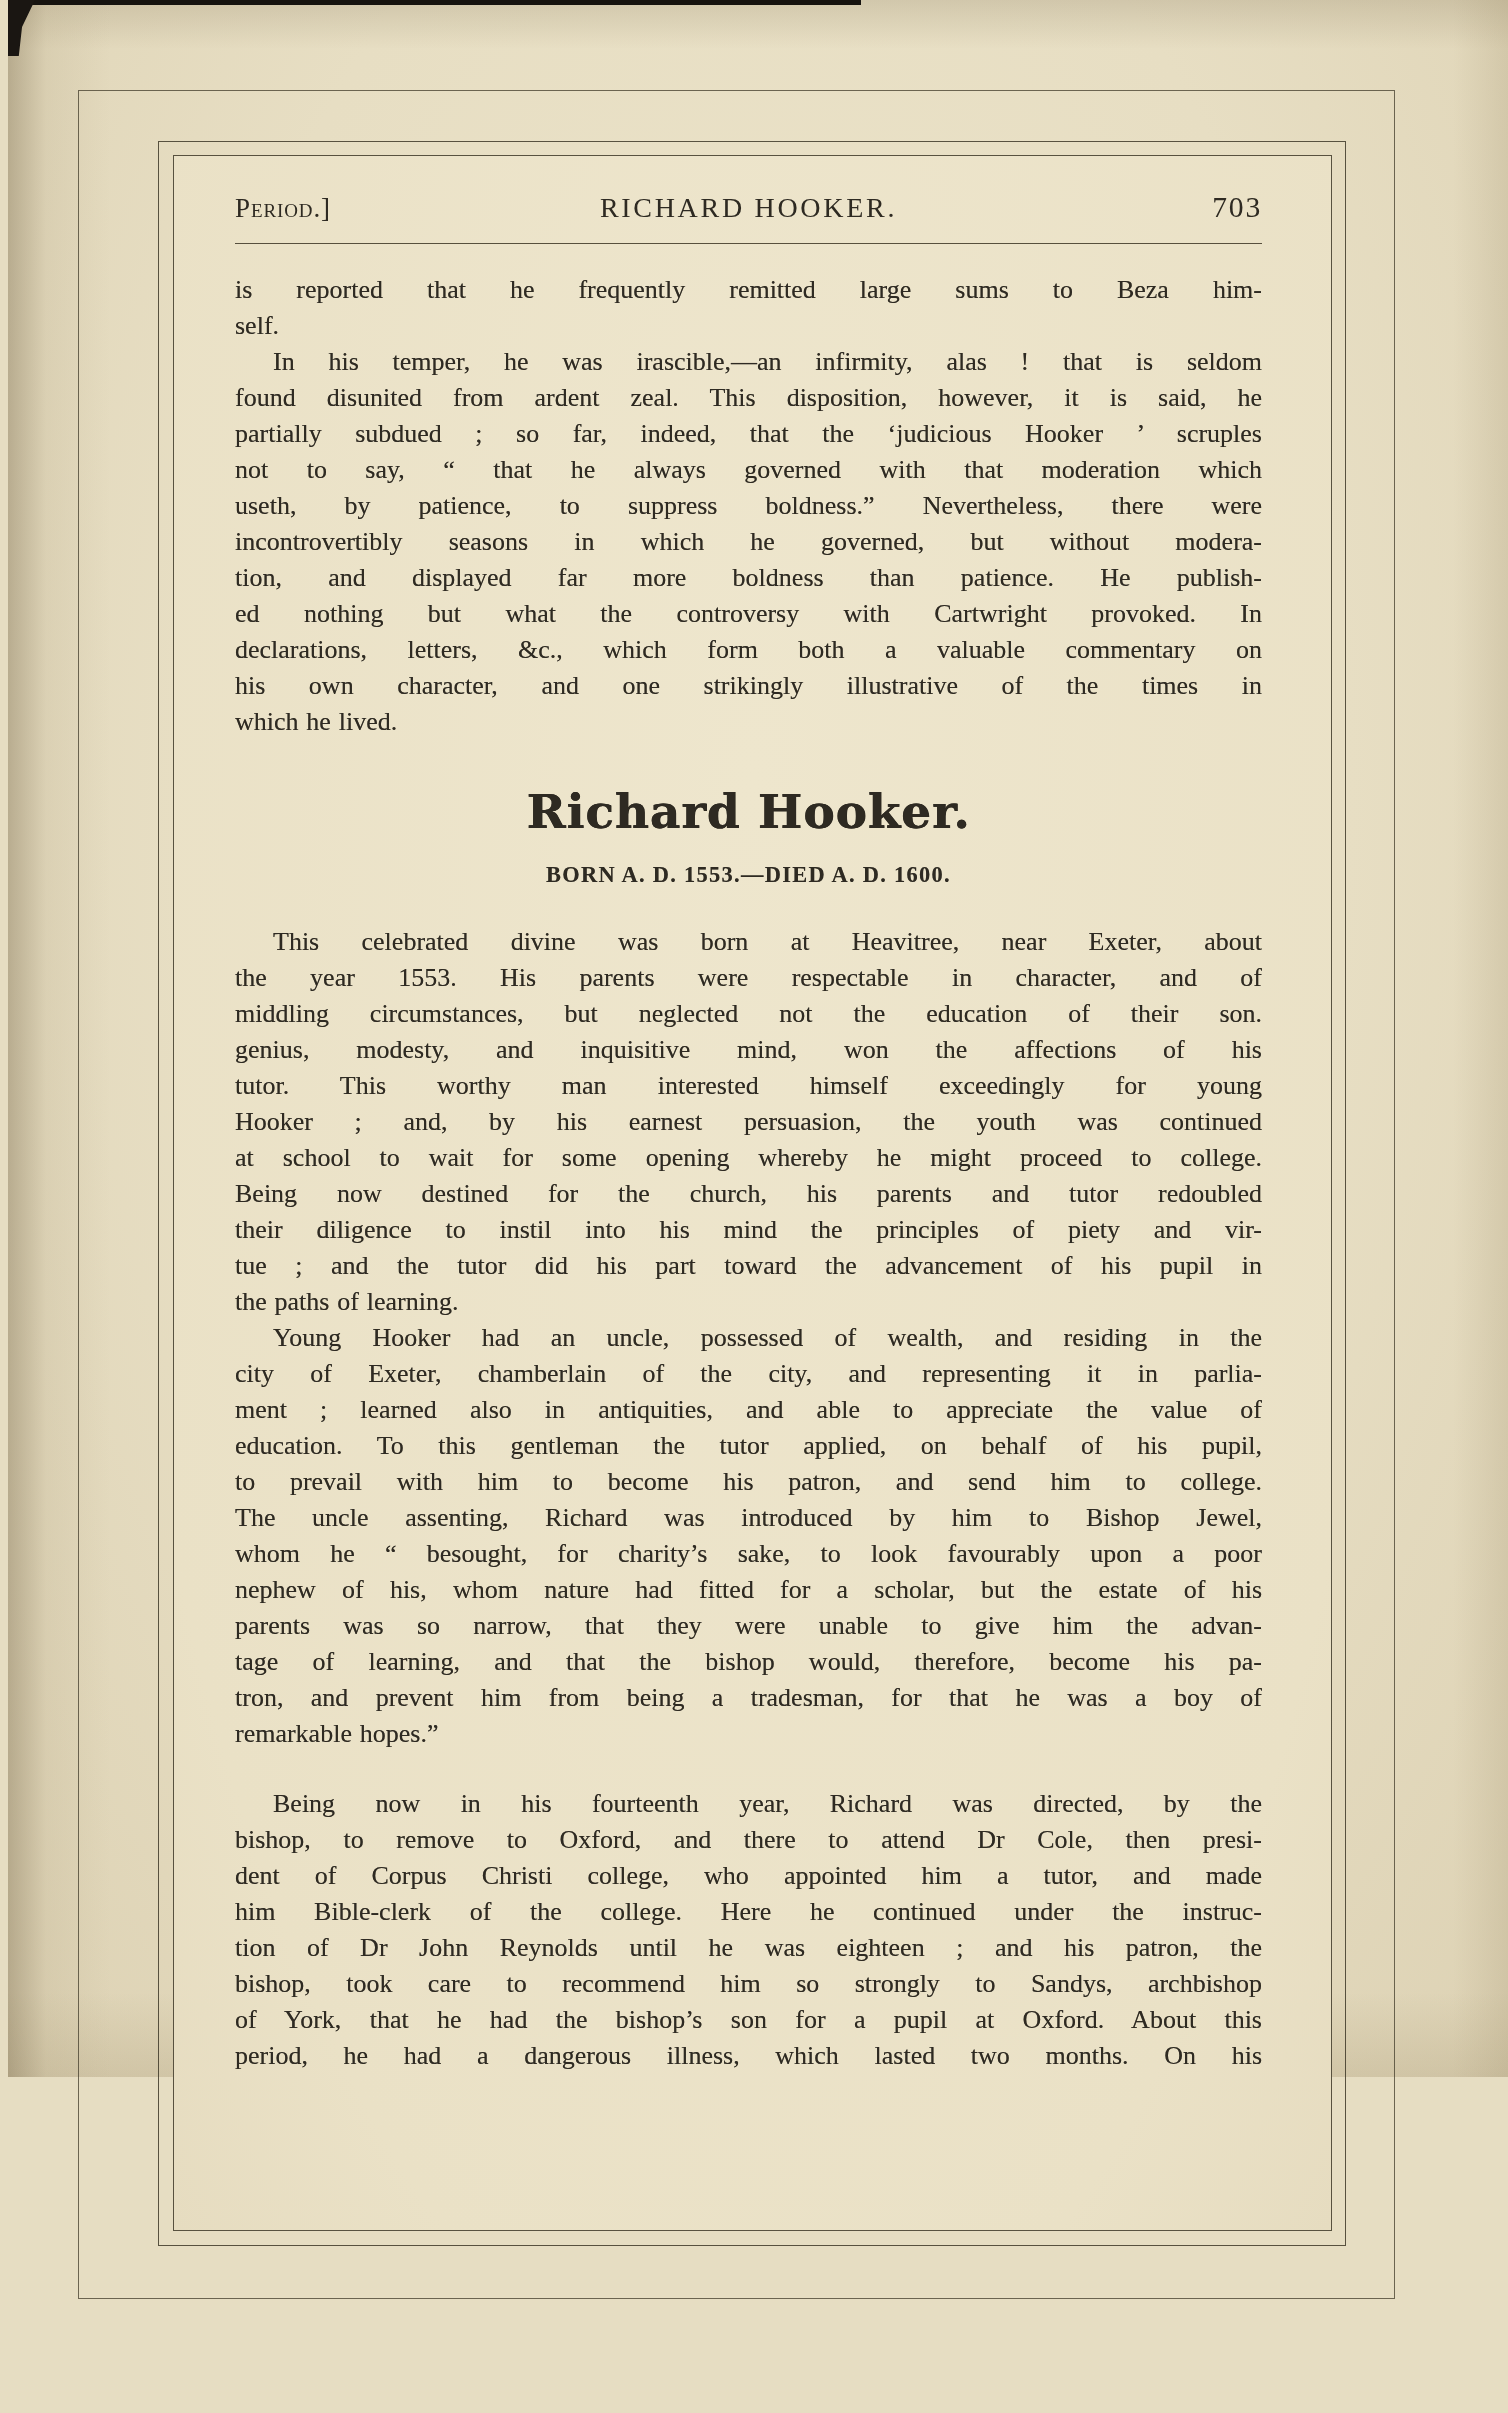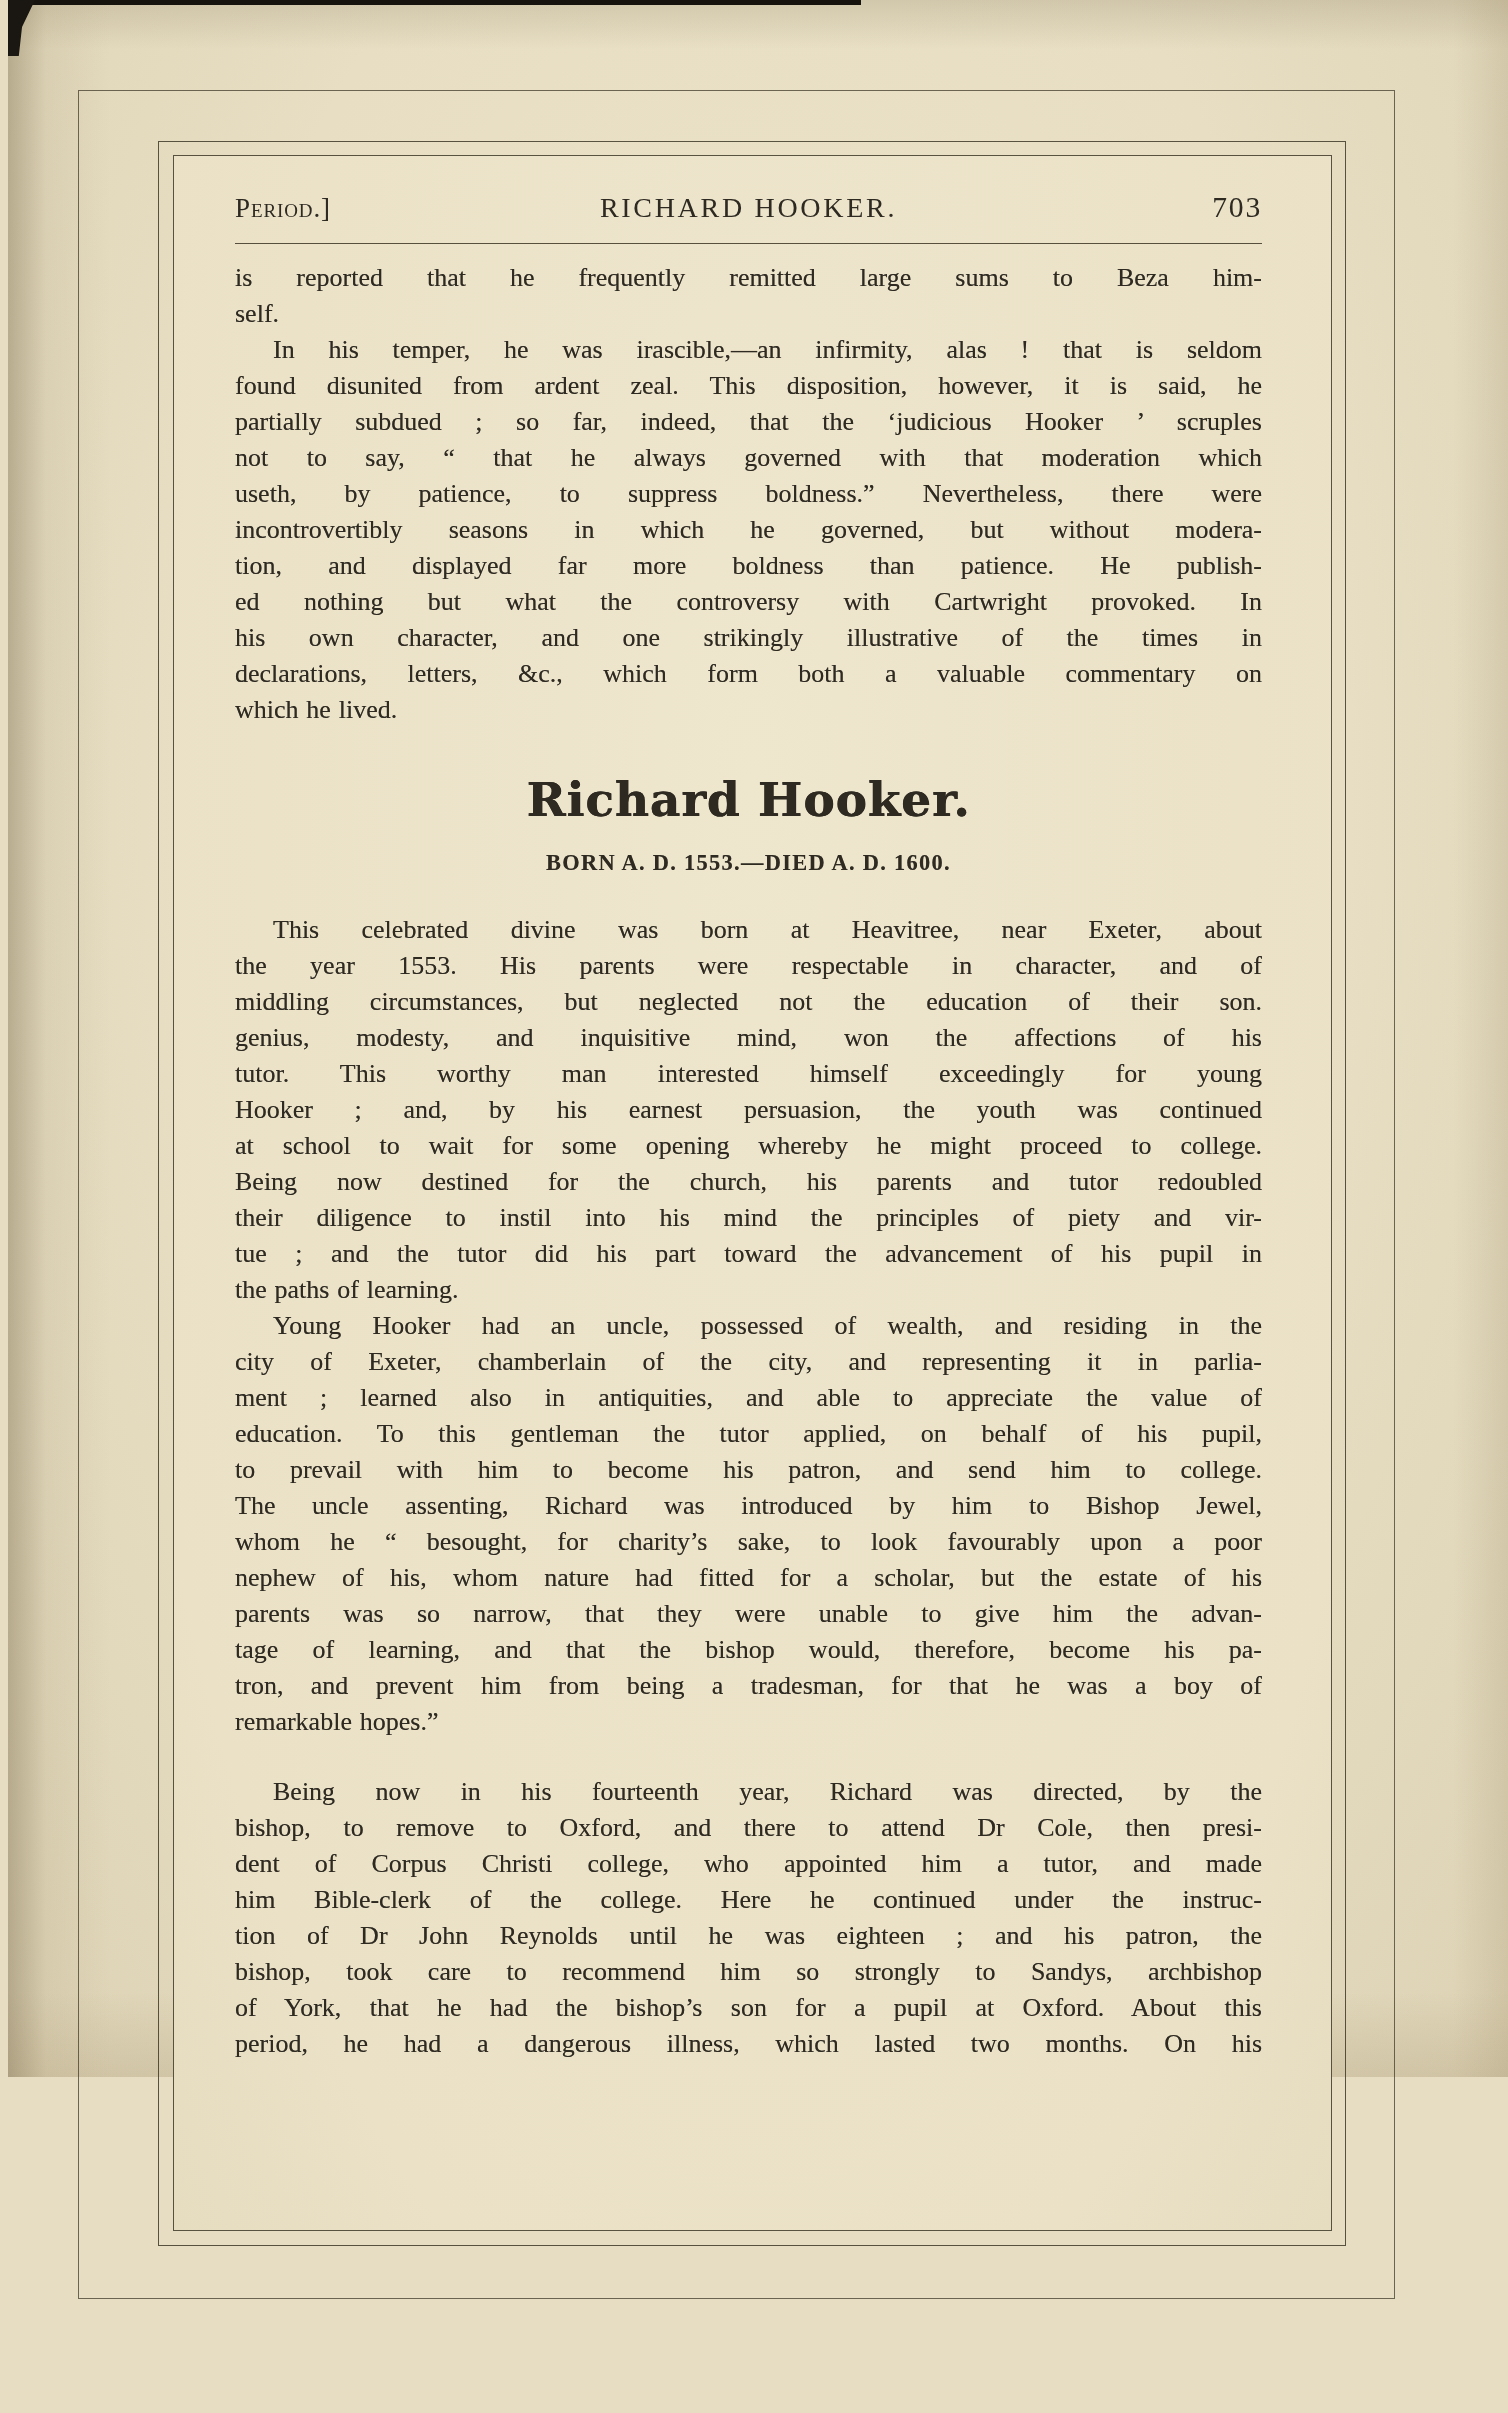--- a/index.html
+++ b/index.html
@@ -38,21 +38,21 @@
     color:#2e2a22;
   }
   .running-head{
     display:flex;align-items:baseline;justify-content:space-between;
     height:39px;
   }
   .rh-left{font-variant:small-caps;font-size:27px;letter-spacing:0.9px;width:197px;}
   .rh-center{font-size:28px;letter-spacing:2.7px;flex:1;text-align:center;}
   .rh-right{font-size:29.6px;width:197px;text-align:right;letter-spacing:1.8px;}
   .head-rule{height:1.8px;background:#473f2e;margin-top:12.5px;opacity:0.9;}
-  .bodytext{margin-top:16px;font-size:26px;line-height:36px;
+  .bodytext{margin-top:28px;font-size:26px;line-height:36px;
     text-shadow:0 0 0.4px rgba(46,42,34,0.55);}
   .line{text-align:justify;text-align-last:justify;word-spacing:1.3px;}
   .line.last{text-align-last:left;}
   .line.indent{text-indent:38px;}
   .section-heading{
     margin-top:45px;text-align:center;
     font-family:"DejaVu Serif","Liberation Serif",serif;
     font-size:47px;font-weight:bold;line-height:1.15;
     letter-spacing:0.9px;
     text-shadow:0.5px 0 0 #2e2a22, 0 0.4px 0 rgba(46,42,34,0.6);
@@ -94,22 +94,22 @@
         </div>
         <div class="para">
           <div class="line indent">In his temper, he was irascible,—an infirmity, alas ! that is seldom</div>
           <div class="line">found disunited from ardent zeal.  This disposition, however, it is said, he</div>
           <div class="line">partially subdued ; so far, indeed, that the ‘judicious Hooker ’ scruples</div>
           <div class="line">not to say, “ that he always governed with that moderation which</div>
           <div class="line">useth, by patience, to suppress boldness.”  Nevertheless, there were</div>
           <div class="line">incontrovertibly seasons in which he governed, but without modera-</div>
           <div class="line">tion, and displayed far more boldness than patience.  He publish-</div>
           <div class="line">ed nothing but what the controversy with Cartwright provoked.  In</div>
+          <div class="line">declarations, letters, &amp;c., which form both a valuable commentary on</div>
           <div class="line">his own character, and one strikingly illustrative of the times in</div>
-          <div class="line">declarations, letters, &amp;c., which form both a valuable commentary on</div>
           <div class="line last">which he lived.</div>
         </div>
       </div>
 
     <div class="section-heading">Richard Hooker.</div>
 
     <div class="life-dates">BORN A. D. 1553.—DIED A. D. 1600.</div>
 
     <div class="bodytext bio" id="bio-paragraphs">
         <div class="para">

